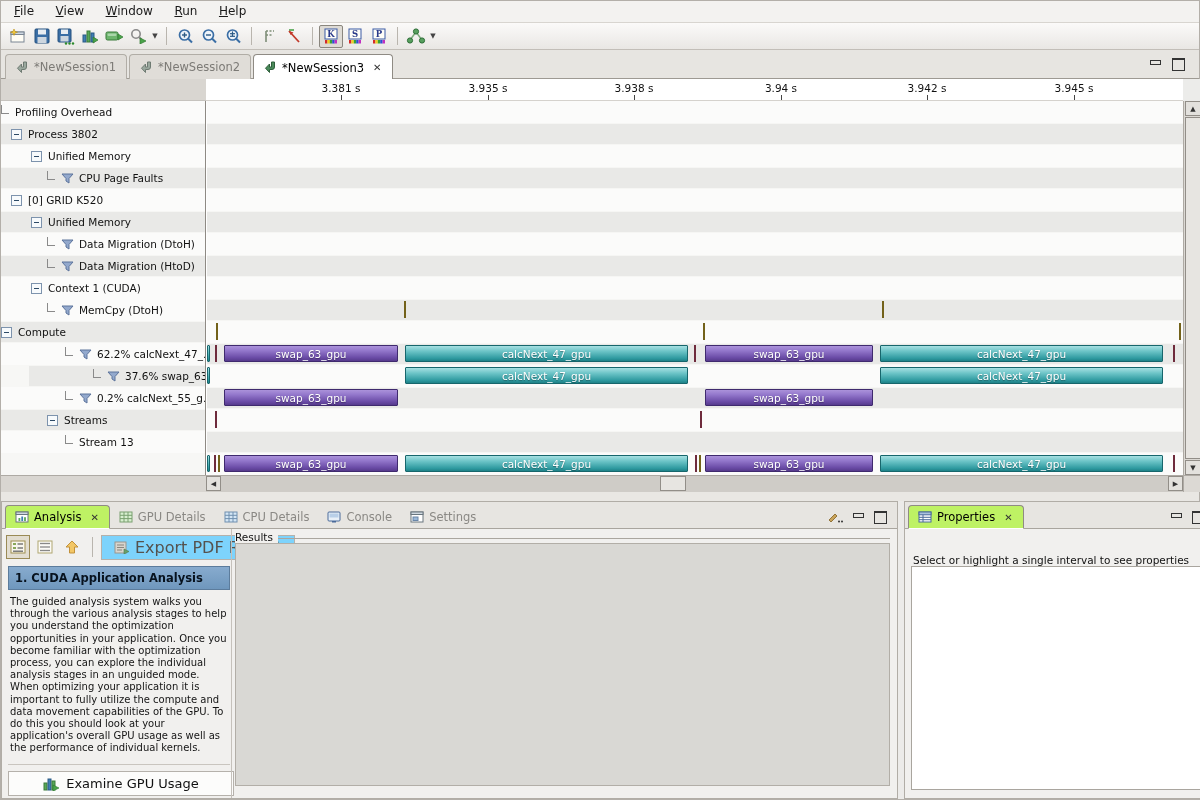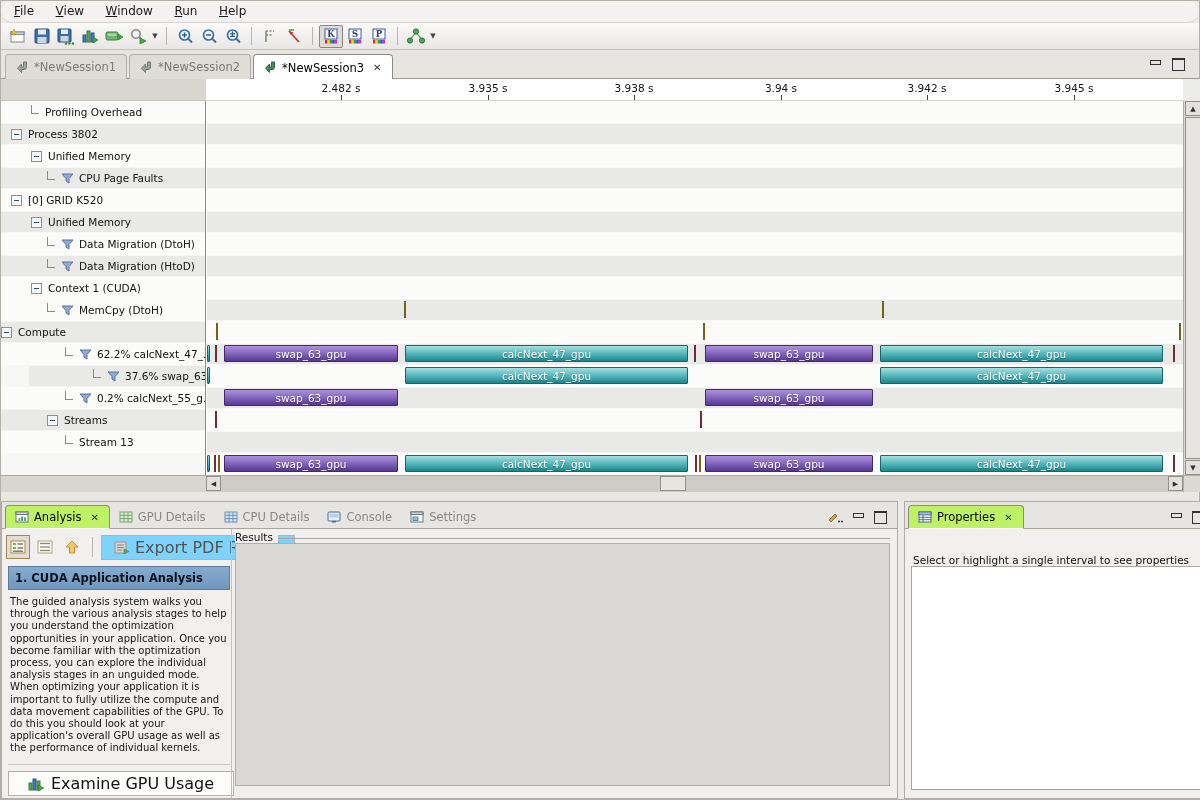--- a/index.html
+++ b/index.html
@@ -1,21 +1,21 @@
 <!DOCTYPE html>
 <html><head>
 <meta charset="utf-8">
 <style>
   * { margin:0; padding:0; box-sizing:border-box; }
   html,body { width:1200px; height:800px; overflow:hidden; }
   body { font-family:"DejaVu Sans","Liberation Sans",sans-serif; font-size:11px; color:#1a1a1a; background:#ecebe9; }
   #app { position:relative; width:1200px; height:800px; background:#ecebe9; border:1px solid #b3afa9; }
 
   
-  #menubar { position:absolute; top:0; left:0; right:0; height:22px; background:#f3f2f0; border-bottom:1px solid #d8d5d0; padding-left:4px;border-radius:11px; }
+  #menubar { position:absolute; top:0; left:0; right:0; height:22px; background:#f3f2f0; border-bottom:1px solid #d8d5d0; padding-left:4px; }
   .menu-item { display:inline-block; padding:3px 9px 4px; font-size:12px; cursor:default; }
   .menu-item::first-letter { text-decoration:underline; }
 
   
   #toolbar { position:absolute; top:22px; left:0; right:0; height:27px; background:linear-gradient(180deg,#fbfaf9,#e9e7e4); border-bottom:1px solid #c2beb8; display:flex; align-items:center; padding-left:5px; }
   .tbtn { width:24px; height:23px; display:flex; align-items:center; justify-content:center; border:1px solid transparent; border-radius:2px; }
   .tbtn.pressed { border:1px solid #8a867e; background:#dedbd5; }
   .tsep { width:1px; height:18px; background:#b9b5ae; margin:0 6px; }
   .tcaret { width:10px; height:23px; display:flex; align-items:center; justify-content:center; color:#444; font-size:7px; }
 
@@ -80,21 +80,21 @@
   
   #analysis-toolbar { position:absolute; left:4px; top:32px; height:26px; display:flex; align-items:center; gap:3px; }
   .abtn { width:24px; height:24px; display:flex; align-items:center; justify-content:center; border:1px solid transparent; }
   .abtn.pressed { border:1px solid #9a8a56; background:#e2ddd0; }
   .asep { width:1px; height:20px; background:#b9b5ae; margin:0 5px; }
   #export-btn { height:25px; display:flex; align-items:center; gap:6px; padding:0 12px; background:#7dd3fc; border:1px solid #b5b1ab; color:#55524e; font-size:16px; }
   #stage-col { position:absolute; left:6px; top:64px; width:222px; }
   #stage-header { background:linear-gradient(180deg,#87abce,#6f97bd); border:1px solid #5c7c9c; padding:4px 6px; font-weight:bold; font-size:11.5px; color:#07121e; }
   #stage-desc { padding:6px 2px 8px; font-size:10px; line-height:1.22; color:#141414; }
   .stage-hr { border:none; border-top:1px solid #c9c5bf; margin:2px 0; }
-  #examine-btn { margin:6px auto; width:226px; height:25px; display:flex; align-items:center; justify-content:center; gap:7px; background:#fcfcfb; border:1px solid #b5b1ab; font-size:16px; color:#111; }
+  #examine-btn { margin:6px auto; width:226px; height:25px; display:flex; align-items:center; justify-content:center; gap:7px; background:#fcfcfb; border:1px solid #b5b1ab; font-size:13px; color:#111; }
   #results-label { position:absolute; left:233px; top:29px; font-size:10.5px; color:#111; background:#f1f0ee; padding-right:5px; z-index:2; }
   #results-line { position:absolute; left:276px; top:36px; width:612px; height:1px; background:#aaa69f; }
   #results-box { position:absolute; left:233px; top:41px; width:655px; bottom:12px; background:#d9d8d4; border:1px solid #b2aea7; }
   #stage-divider { position:absolute; left:229px; top:27px; bottom:0; width:1px; background:#c5c1bb; }
 
   
   #props-hint { position:absolute; left:8px; top:52px; font-size:10.5px; color:#111; }
   #props-box { position:absolute; left:6px; right:8px; top:64px; bottom:8px; background:#fff; border:1px solid #a9a59e; }
 
   svg { display:block; }
@@ -268,36 +268,36 @@
     </div>
     <div class="win-btns">
       <span class="winbtn min"></span>
       <span class="winbtn max"></span>
     </div>
   </div>
 
   <div id="editor">
     <div id="ruler-corner"></div>
     <div id="ruler">
-        <span class="ruler-label" style="left: 95px;">2.482 s</span>
+        <span class="ruler-label" style="left: 95px;">3.381 s</span>
         <div class="ruler-tick" style="left: 135px;"></div>
         <span class="ruler-label" style="left: 242px;">3.935 s</span>
         <div class="ruler-tick" style="left: 282px;"></div>
         <span class="ruler-label" style="left: 388px;">3.938 s</span>
         <div class="ruler-tick" style="left: 428px;"></div>
         <span class="ruler-label" style="left: 535px;">3.94 s</span>
         <div class="ruler-tick" style="left: 575px;"></div>
         <span class="ruler-label" style="left: 681px;">3.942 s</span>
         <div class="ruler-tick" style="left: 721px;"></div>
         <span class="ruler-label" style="left: 828px;">3.945 s</span>
         <div class="ruler-tick" style="left: 868px;"></div>
       </div>
     <div id="ruler-right"></div>
     <div id="sidebar">
-        <div class="srow" style="padding-left: 30px; align-items: center;">
+        <div class="srow" style=" align-items: center;">
           <span class="elbow"></span>
           <span class="slabel">Profiling Overhead</span>
         </div>
         <div class="srow alt" style="padding-left: 10px;">
           <span class="minusbox"></span>
           <span class="slabel">Process 3802</span>
         </div>
         <div class="srow" style="padding-left: 30px;">
           <span class="minusbox"></span>
           <span class="slabel">Unified Memory</span>

